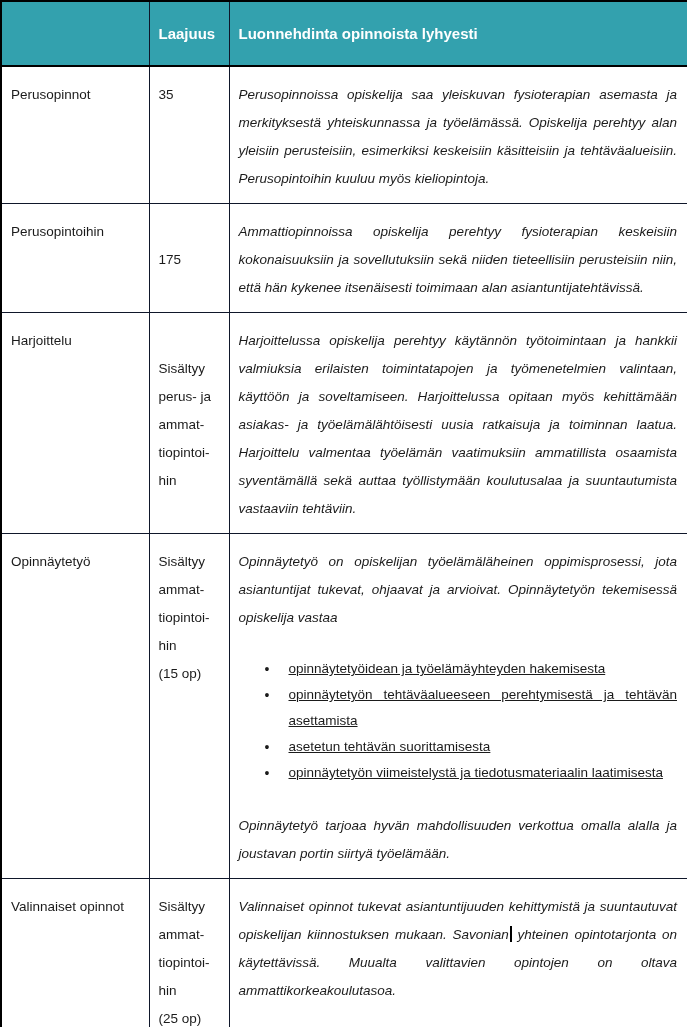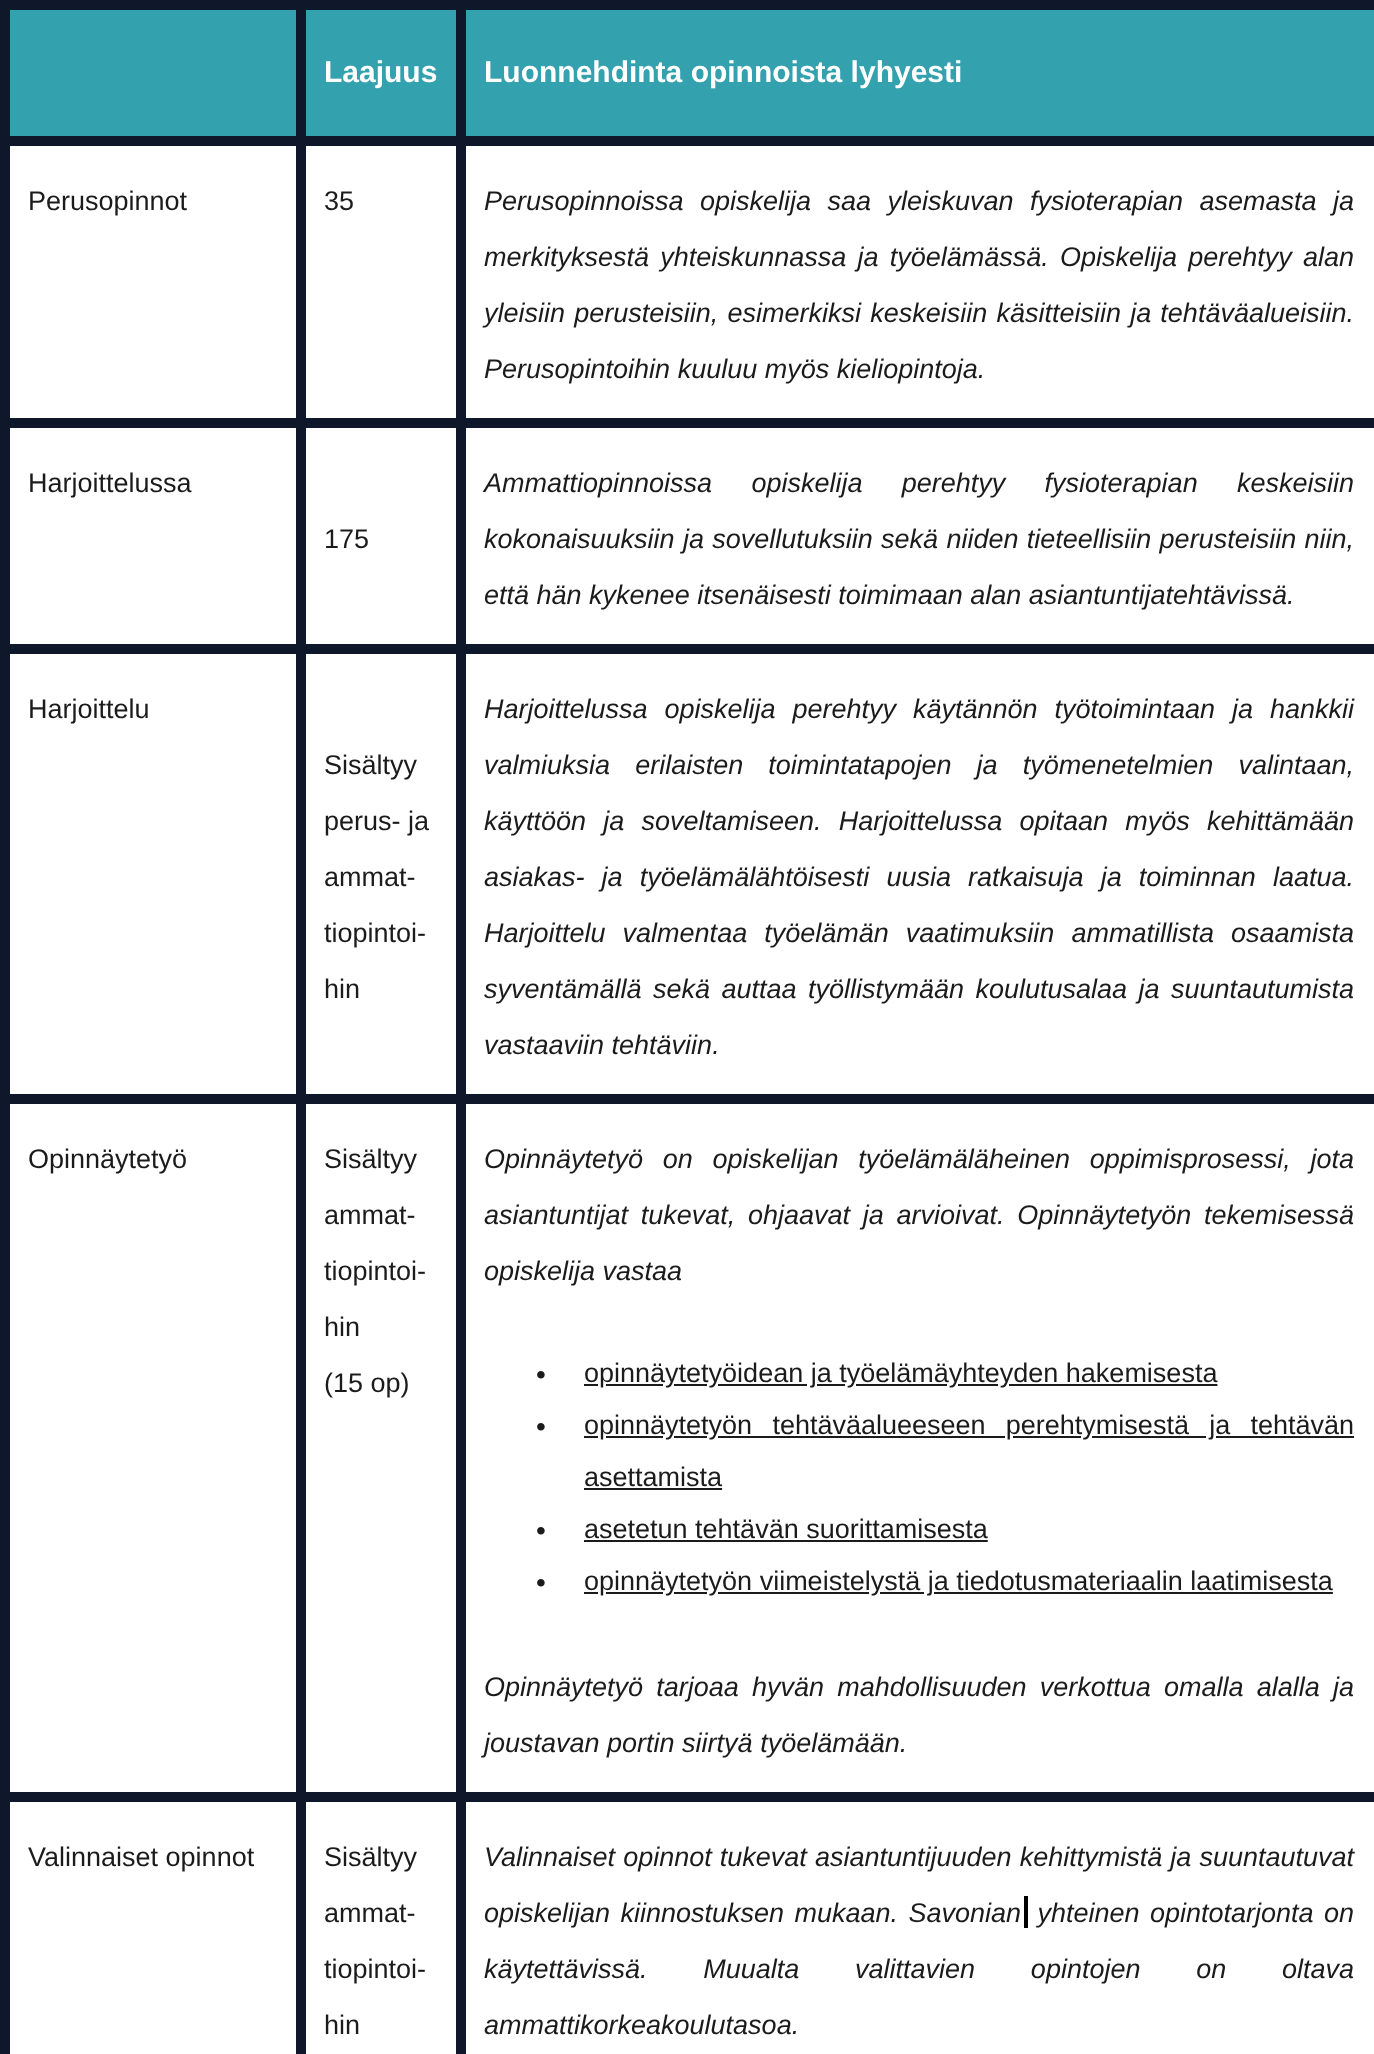--- a/index.html
+++ b/index.html
@@ -16,21 +16,21 @@
     width: 687px;
     border-collapse: collapse;
     table-layout: fixed;
     border: 2px solid #000000;
   }
   col.c-label { width: 148px; }
   col.c-laajuus { width: 80px; }
   col.c-desc { width: 459px; }
 
   th, td {
-    border: 5px solid #0f172a;
+    border: 1px solid #0f172a;
     vertical-align: top;
     font-size: 13.5px;
   }
 
   
   thead th {
     background: #33a1ae;
     color: #ffffff;
     font-weight: bold;
     font-size: 15px;
@@ -118,21 +118,21 @@
 
     <tr class="row-h1">
       <td class="cell-label">Perusopinnot</td>
       <td class="cell-laajuus">35</td>
       <td class="cell-desc">
         <p>Perusopinnoissa opiskelija saa yleiskuvan fysioterapian asemasta ja merkityksestä yhteiskunnassa ja työelämässä. Opiskelija perehtyy alan yleisiin perusteisiin, esimerkiksi keskeisiin käsitteisiin ja tehtäväalueisiin. Perusopintoihin kuuluu myös kieliopintoja.</p>
       </td>
     </tr>
 
     <tr class="row-h2">
-      <td class="cell-label">Harjoittelussa</td>
+      <td class="cell-label">Perusopintoihin</td>
       <td class="cell-laajuus offset-one-line">175</td>
       <td class="cell-desc">
         <p>Ammattiopinnoissa opiskelija perehtyy fysioterapian keskeisiin kokonaisuuksiin ja sovellutuksiin sekä niiden tieteellisiin perusteisiin niin, että hän kykenee itsenäisesti toimimaan alan asiantuntijatehtävissä.</p>
       </td>
     </tr>
 
     <tr class="row-h3">
       <td class="cell-label">Harjoittelu</td>
       <td class="cell-laajuus offset-one-line">Sisältyy
 perus- ja

